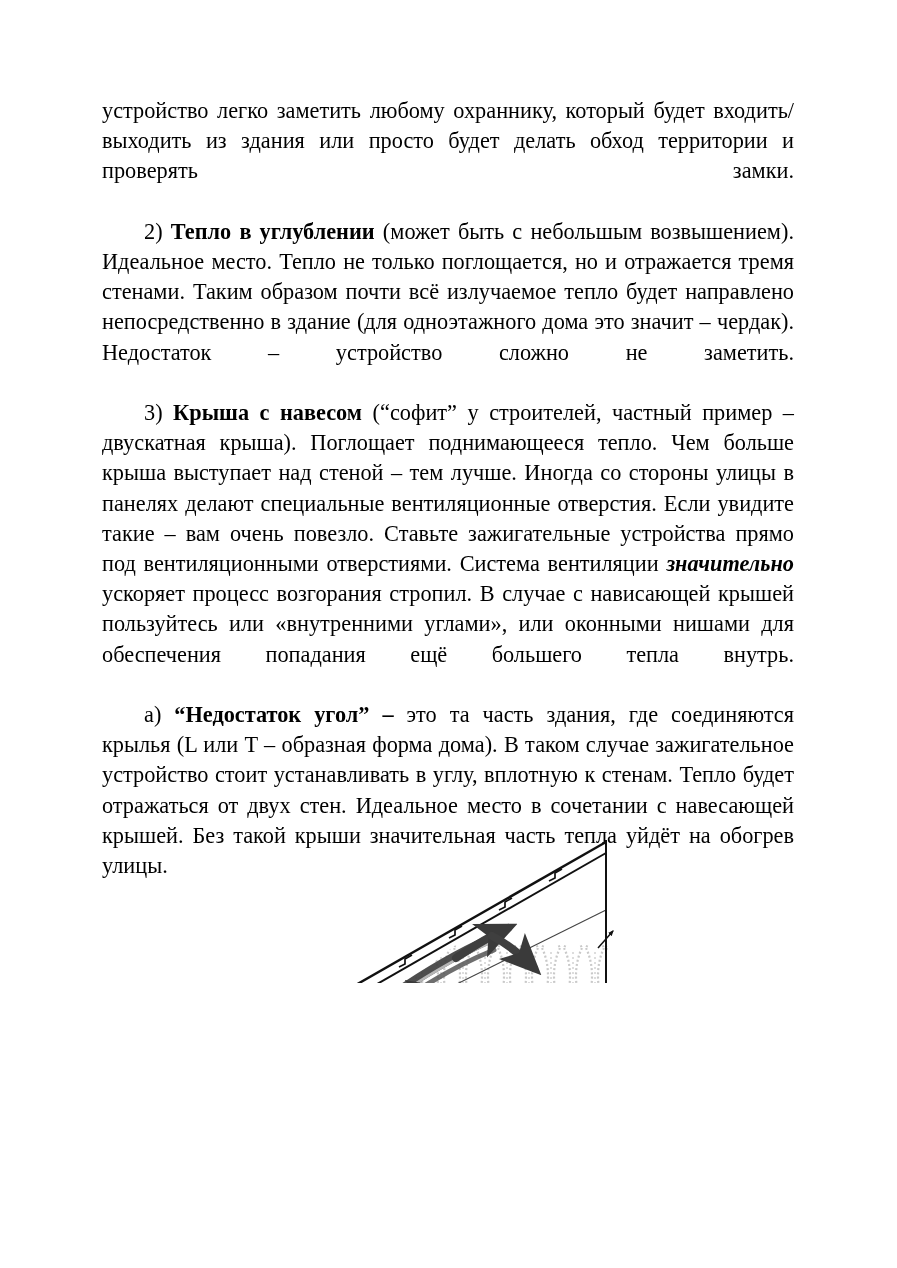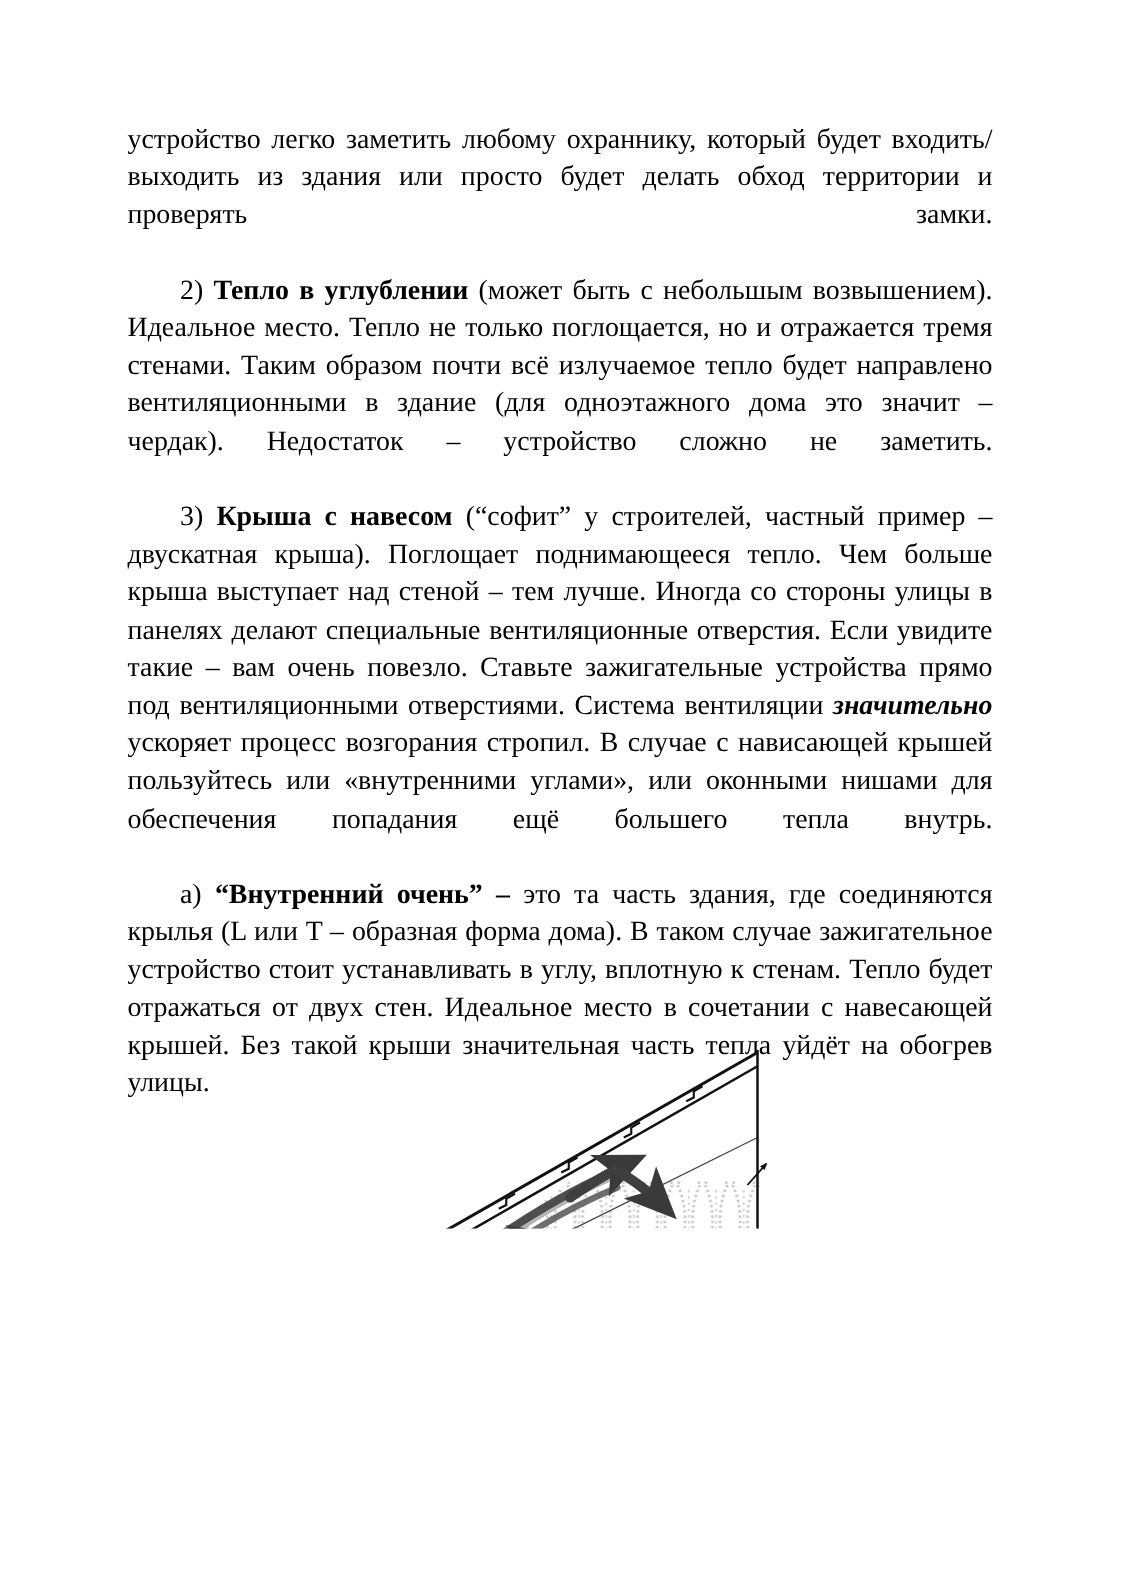--- a/index.html
+++ b/index.html
@@ -78,29 +78,29 @@
 
 <div class="page">
 
   <div class="textblock">
 
     <p class="para">
       <span>устройство легко заметить любому охраннику, который будет входить/выходить из здания или просто будет делать обход территории и проверять замки.</span>
     </p>
 
     <p class="para indented">
-      <span>2) </span><b class="bd">Тепло в углублении</b><span> (может быть с небольшым возвышением). Идеальное место. Тепло не только поглощается, но и отражается тремя стенами. Таким образом почти всё излучаемое тепло будет направлено вентиляционными в здание (для одноэтажного дома это значит – чердак). Недостаток – устройство сложно не заметить.</span>
+      <span>2) </span><b class="bd">Тепло в углублении</b><span> (может быть с небольшым возвышением). Идеальное место. Тепло не только поглощается, но и отражается тремя стенами. Таким образом почти всё излучаемое тепло будет направлено непосредственно в здание (для одноэтажного дома это значит – чердак). Недостаток – устройство сложно не заметить.</span>
     </p>
 
     <p class="para indented">
       <span>3) </span><b class="bd">Крыша с навесом</b><span> (“софит” у строителей, частный пример – двускатная крыша). Поглощает поднимающееся тепло. Чем больше крыша выступает над стеной – тем лучше. Иногда со стороны улицы в панелях делают специальные вентиляционные отверстия. Если увидите такие – вам очень повезло. Ставьте зажигательные устройства прямо под вентиляционными отверстиями. Система вентиляции </span><i class="bi">значительно</i><span> ускоряет процесс возгорания стропил. В случае с нависающей крышей пользуйтесь или «внутренними углами», или оконными нишами для обеспечения попадания ещё большего тепла внутрь.</span>
     </p>
 
     <p class="para indented">
-      <span>а) </span><b class="bd">“Внутренний очень” –</b><span> это та часть здания, где соединяются крылья (L или T – образная форма дома). В таком случае зажигательное устройство стоит устанавливать в углу, вплотную к стенам. Тепло будет отражаться от двух стен. Идеальное место в сочетании с навесающей крышей. Без такой крыши значительная часть тепла уйдёт на обогрев улицы.</span>
+      <span>а) </span><b class="bd">“Недостаток угол” –</b><span> это та часть здания, где соединяются крылья (L или T – образная форма дома). В таком случае зажигательное устройство стоит устанавливать в углу, вплотную к стенам. Тепло будет отражаться от двух стен. Идеальное место в сочетании с навесающей крышей. Без такой крыши значительная часть тепла уйдёт на обогрев улицы.</span>
     </p>
 
   </div>
 
   <div class="figure">
     <svg viewBox="0 0 360 330" xmlns="http://www.w3.org/2000/svg">
 
       <defs>
 
         <pattern id="batt" x="0" y="0" width="22" height="56" patternUnits="userSpaceOnUse">

